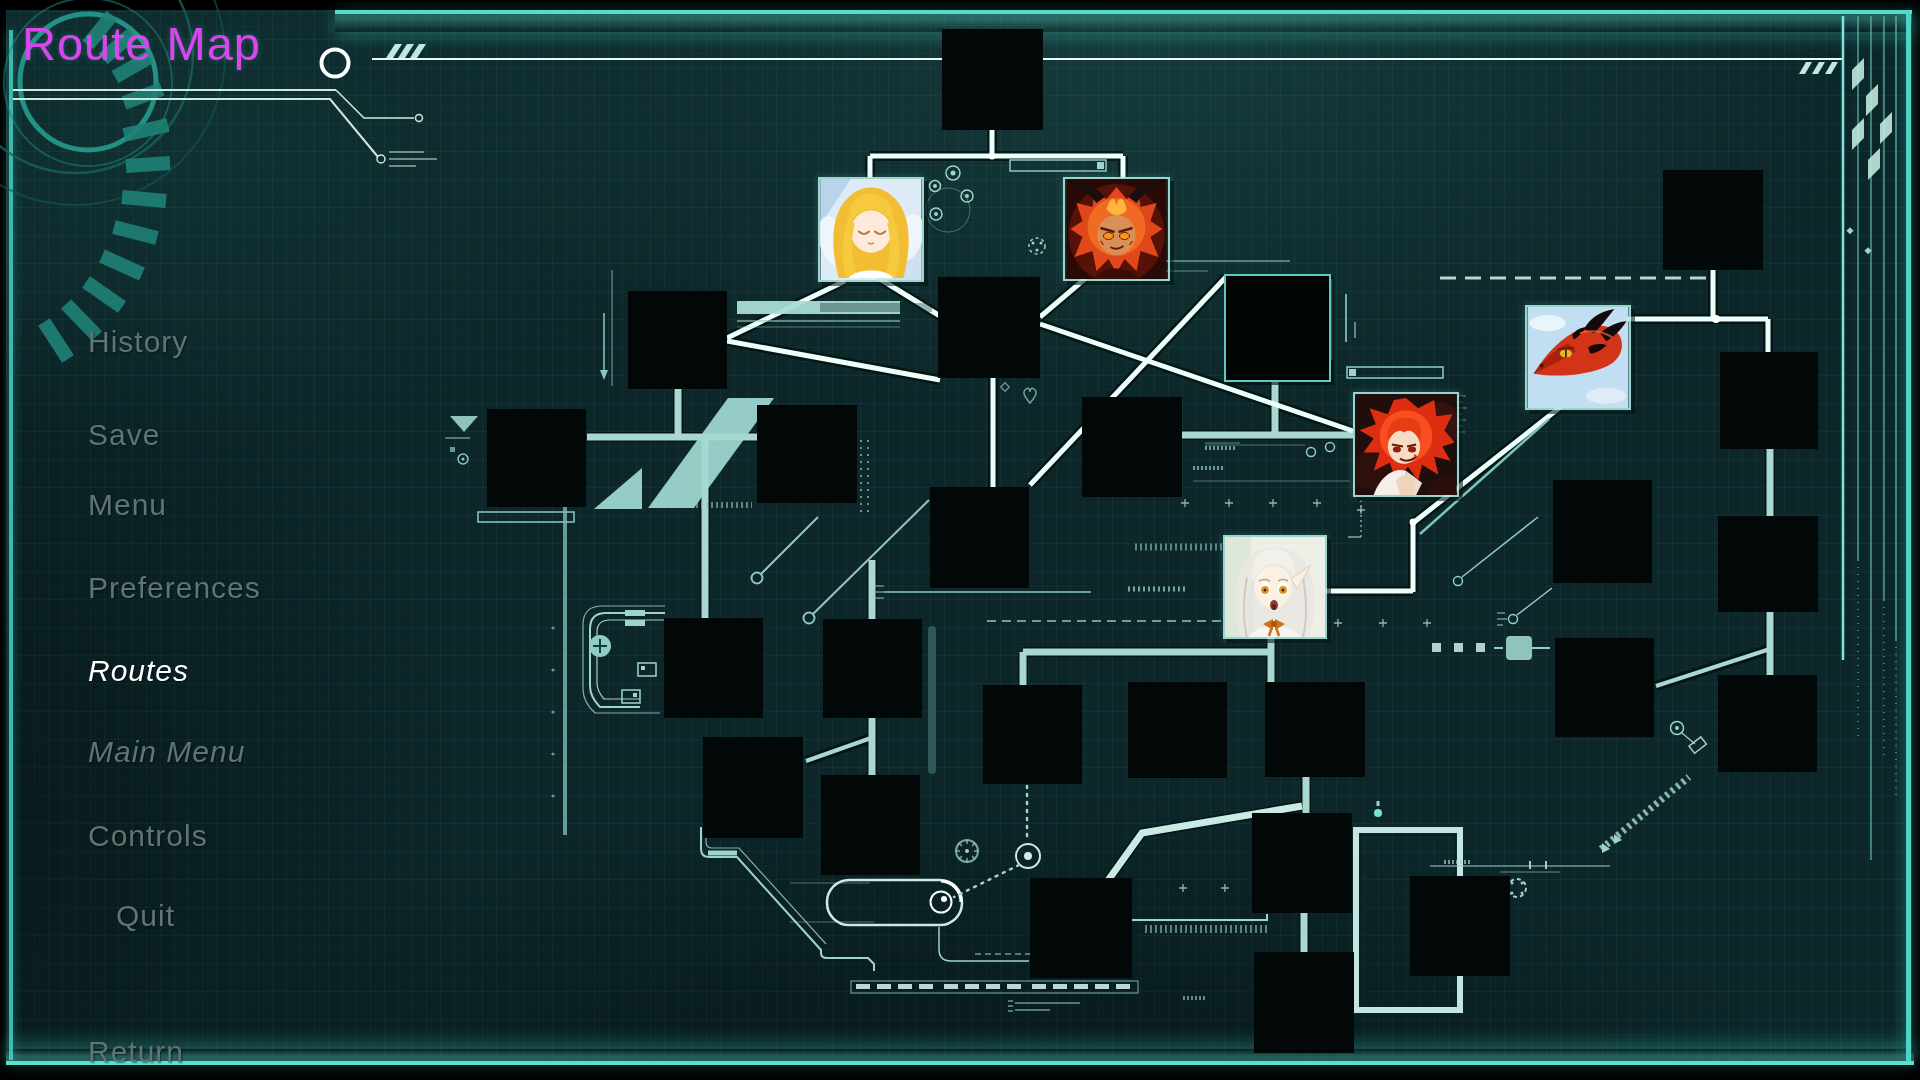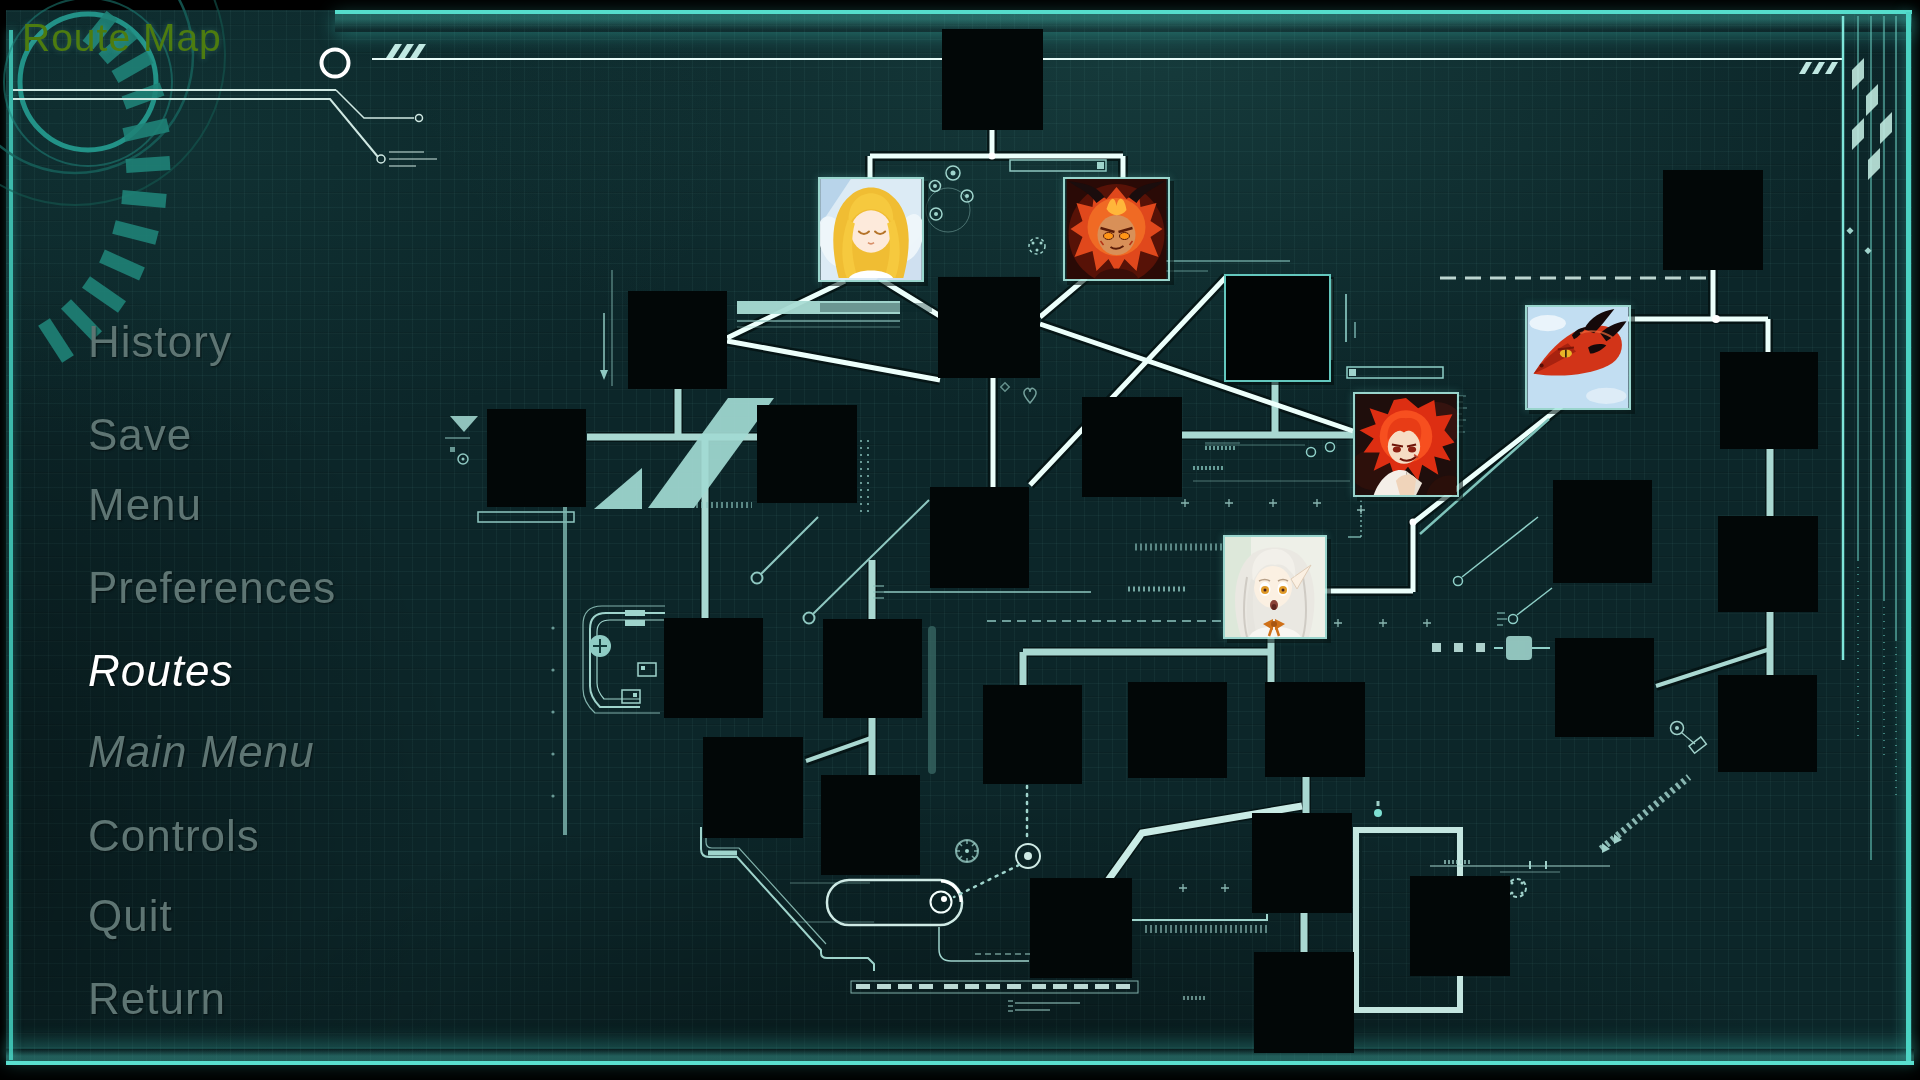--- a/index.html
+++ b/index.html
@@ -19,24 +19,24 @@
   .frame-top{position:absolute;left:335px;top:10px;right:8px;height:22px;pointer-events:none;
     background:linear-gradient(180deg,#55ddcc 0 4px, rgba(80,215,200,.32) 4px 9px, transparent 20px);
     box-shadow:0 4px 18px rgba(70,220,205,.35);}
   .frame-left{position:absolute;left:9px;top:30px;bottom:20px;width:4px;background:#3cb9ab;
     box-shadow:0 0 10px rgba(70,220,205,.5);}
   .frame-right{position:absolute;right:9px;top:12px;bottom:18px;width:5px;background:#4cd4c4;
     box-shadow:0 0 14px rgba(70,220,205,.6);}
   .frame-bottom{position:absolute;left:6px;right:6px;bottom:15px;height:16px;pointer-events:none;
     background:linear-gradient(0deg,#5ae0cf 0 4px, rgba(80,215,200,.35) 4px 9px, transparent 16px);
     box-shadow:0 -4px 20px rgba(70,220,205,.4);}
-  .title{position:absolute;left:22px;top:16px;color:#4d7c0f;font-size:39px;letter-spacing:1px;
+  .title{position:absolute;left:22px;top:16px;color:#d946ef;font-size:47px;letter-spacing:1px;
     font-weight:400;z-index:30;text-shadow:0 0 6px rgba(120,230,220,.25);}
   .menu{position:absolute;left:0;top:0;width:330px;height:1080px;z-index:30;}
-  .menu-item{position:absolute;left:88px;height:42px;line-height:42px;font-size:44px;
+  .menu-item{position:absolute;left:88px;height:42px;line-height:42px;font-size:30px;
     color:#5e7573;cursor:pointer;letter-spacing:1px;text-shadow:1px 1px 2px rgba(0,0,0,.5);}
   .menu-item.active{color:#ffffff;}
   svg.deco{position:absolute;left:0;top:0;z-index:5;}
   .node{position:absolute;background:#020707;z-index:10;cursor:pointer;}
   .node.outlined{border:2px solid #63c8be;background:#010505;box-shadow:3px 3px 0 rgba(2,12,12,.6);}
   .portrait{position:absolute;z-index:12;cursor:pointer;border:2px solid rgba(168,232,222,.9);
     box-shadow:4px 4px 0 rgba(2,12,12,.55), 0 0 8px rgba(120,220,210,.25);}
   .portrait svg{display:block;width:100%;height:100%;}
 </style>
 </head>
@@ -327,22 +327,22 @@
 
   <div class="title">Route Map</div>
   <nav class="menu" id="menu">
       <div class="menu-item" style="top: 321px;">History</div>
       <div class="menu-item" style="top: 406px; margin-top: 8px;">Save</div>
       <div class="menu-item" style="top: 484px;">Menu</div>
       <div class="menu-item" style="top: 567px;">Preferences</div>
       <div class="menu-item active" style="top: 650px; font-style: italic;">Routes</div>
       <div class="menu-item" style="top: 731px; font-style: italic;">Main Menu</div>
       <div class="menu-item" style="top: 815px;">Controls</div>
-      <div class="menu-item" style="top: 895px;">Quit</div>
-      <div class="menu-item" style="top: 978px; text-align: right;">Return</div>
+      <div class="menu-item" style="top: 895px; margin-left: 28px;">Quit</div>
+      <div class="menu-item" style="top: 1031px; text-align: right;">Return</div>
     </nav>
 
   <div id="nodes">
       <div class="node" style="left: 942px; top: 29px; width: 101px; height: 101px;"></div>
       <div class="node" style="left: 628px; top: 291px; width: 99px; height: 98px;"></div>
       <div class="node" style="left: 938px; top: 277px; width: 102px; height: 101px;"></div>
       <div class="node outlined" style="left: 1224px; top: 274px; width: 103px; height: 104px;"></div>
       <div class="node" style="left: 1663px; top: 170px; width: 100px; height: 100px;"></div>
       <div class="node" style="left: 487px; top: 409px; width: 99px; height: 98px;"></div>
       <div class="node" style="left: 757px; top: 405px; width: 100px; height: 98px;"></div>

